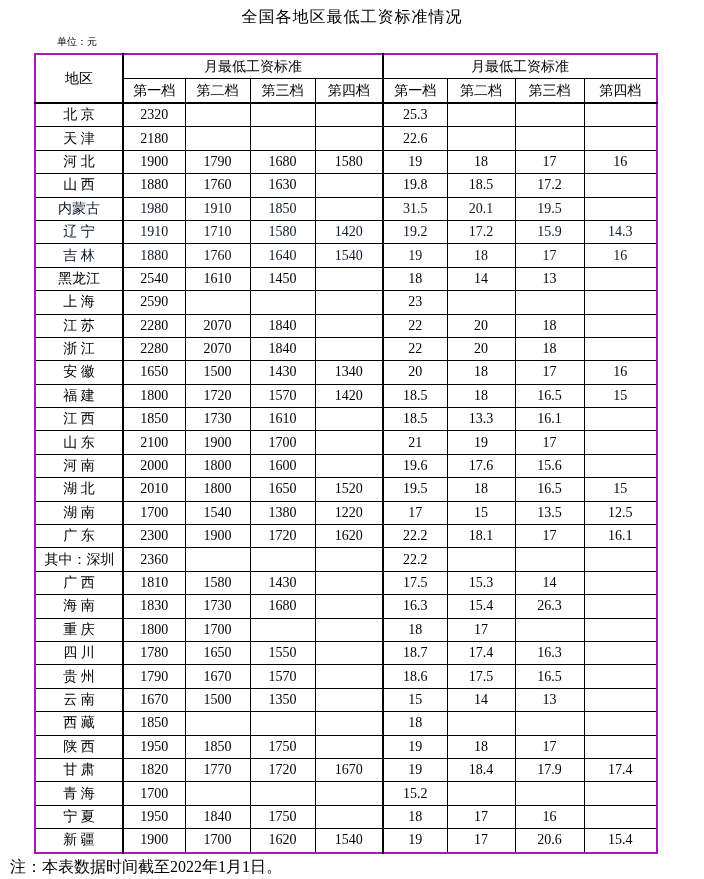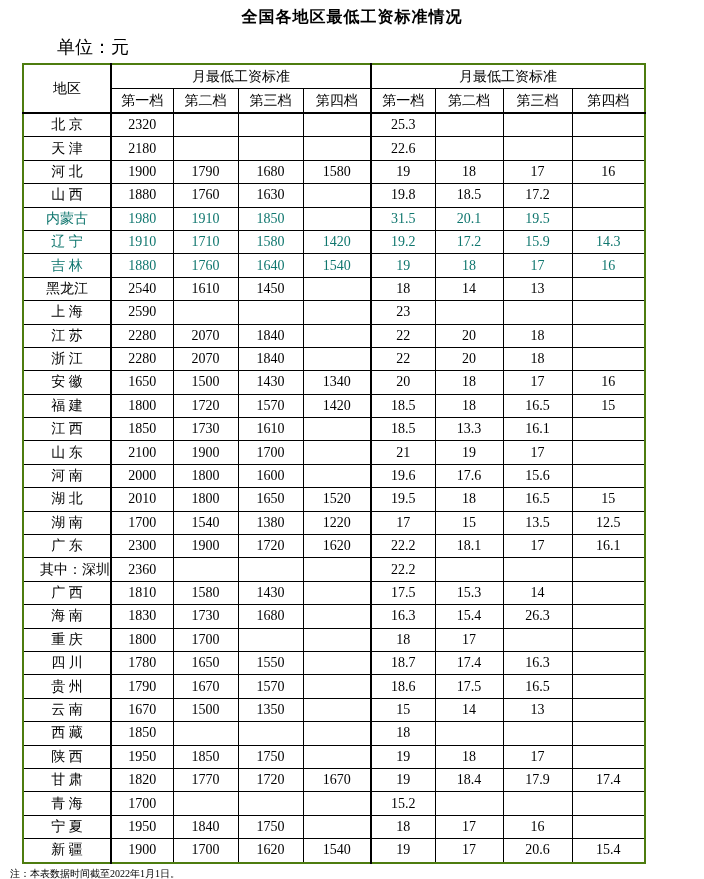--- a/index.html
+++ b/index.html
@@ -10,56 +10,56 @@
   body {
     width: 704px;
     height: 879px;
     overflow: hidden;
     font-family: "Liberation Serif", "DejaVu Serif", serif;
     color: #000000;
   }
   .page-title {
     text-align: center;
     font-family: "Liberation Sans", "DejaVu Sans", sans-serif;
-    font-weight: bold;
+    font-weight: normal;
     font-size: 16px;
     padding-top: 7px;
     letter-spacing: 1px;
   }
   .unit-label {
     margin: 7px 0 4px 57px;
-    font-size: 18px;
+    font-size: 10px;
   }
   table.wage-table {
     border-collapse: collapse;
     table-layout: fixed;
-    margin-left: 22px;
+    margin-left: 34px;
     width: 622px;
-    border: 2px solid #4d7c0f;
+    border: 2px solid #a21caf;
   }
   .wage-table th, .wage-table td {
     border: 1px solid #000;
     text-align: center;
     vertical-align: middle;
     padding: 0;
     font-weight: normal;
     font-size: 14px;
     overflow: hidden;
     white-space: nowrap;
   }
   .wage-table thead th { height: 23px; }
   .wage-table thead { border-bottom: 2px solid #000; }
   .wage-table tbody td { height: 22.4px; }
   .wage-table .region-col    { border-right: 2px solid #000; }
   .wage-table .section-end   { border-right: 2px solid #000; }
-  .wage-table td.region.left { text-align: right; padding-left: 1px; }
-  .wage-table tr.muted td    { color: #0f766e; }
+  .wage-table td.region.left { text-align: center; padding-left: 1px; }
+  .wage-table tr.muted td    { color: #0f172a; }
   .footnote {
     margin: 3px 0 0 10px;
-    font-size: 10px;
+    font-size: 16px;
   }
 </style>
 </head>
 <body>
 
 <div class="page-title">全国各地区最低工资标准情况</div>
 <div class="unit-label">单位：元</div>
 
 <table class="wage-table">
   <colgroup>

